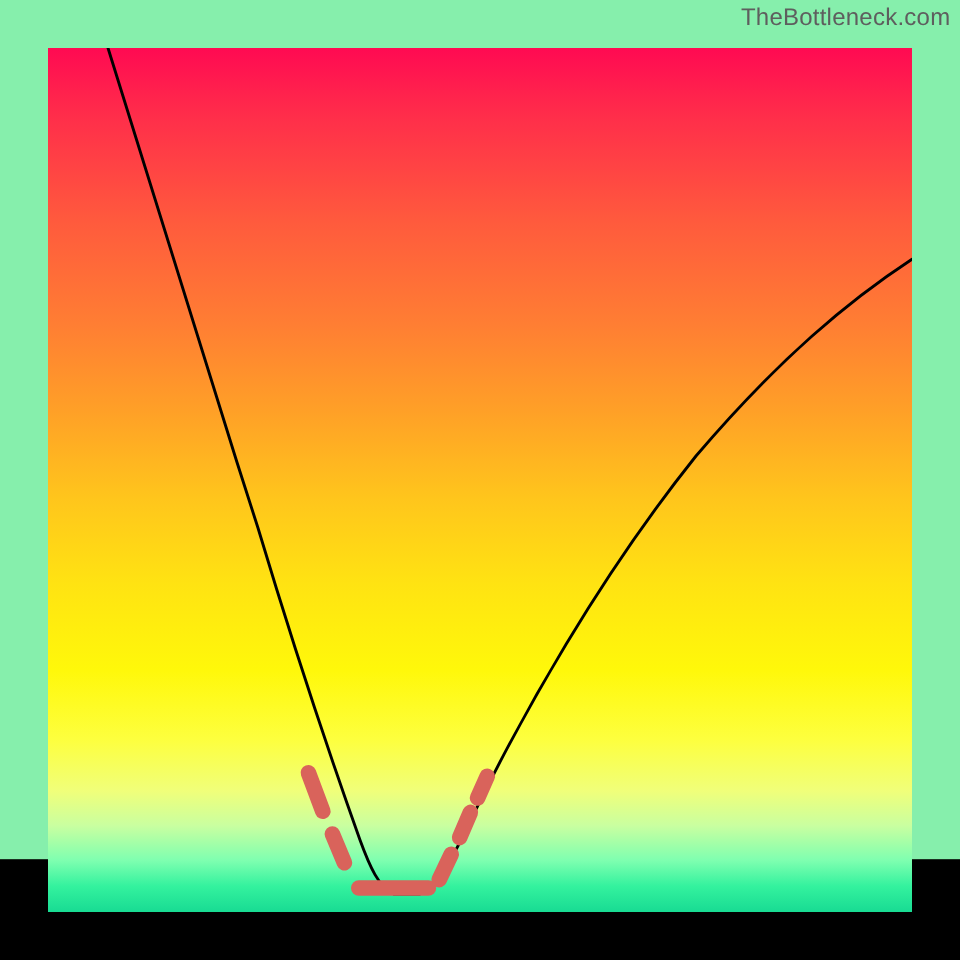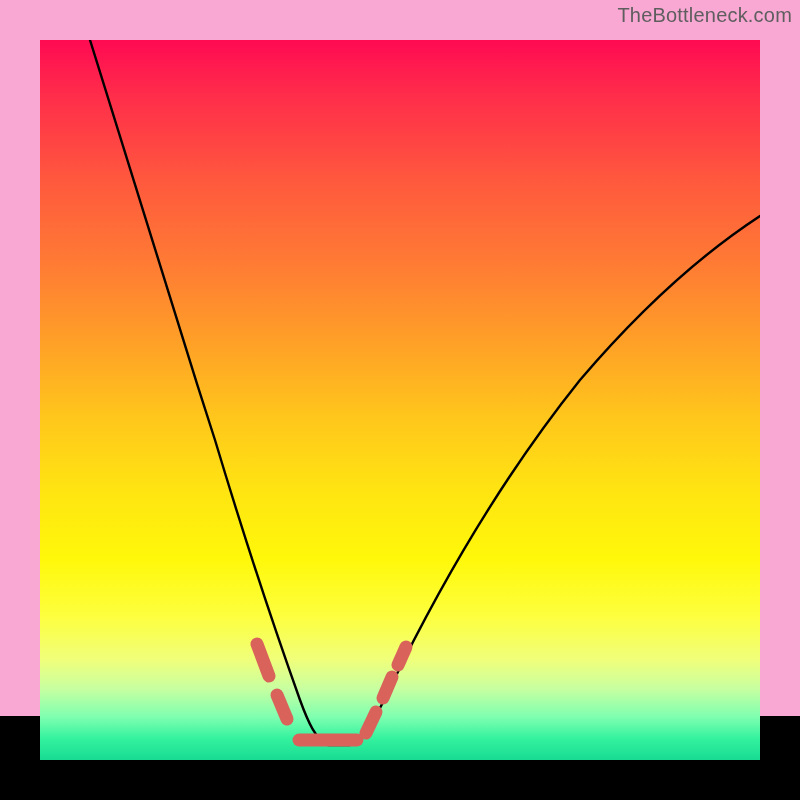--- a/index.html
+++ b/index.html
@@ -8,21 +8,21 @@
     background: #000;
     width: 800px;
     height: 800px;
     overflow: hidden;
     font-family: Arial, Helvetica, sans-serif;
   }
   .stage {
     position: relative;
     width: 800px;
     height: 716px;
-    background: #f9a8d4;
+    background: #86efac;
   }
   .plot {
     position: absolute;
     left: 40px;
     top: 40px;
     width: 720px;
     height: 720px;
     
     background: linear-gradient(
       to bottom,

